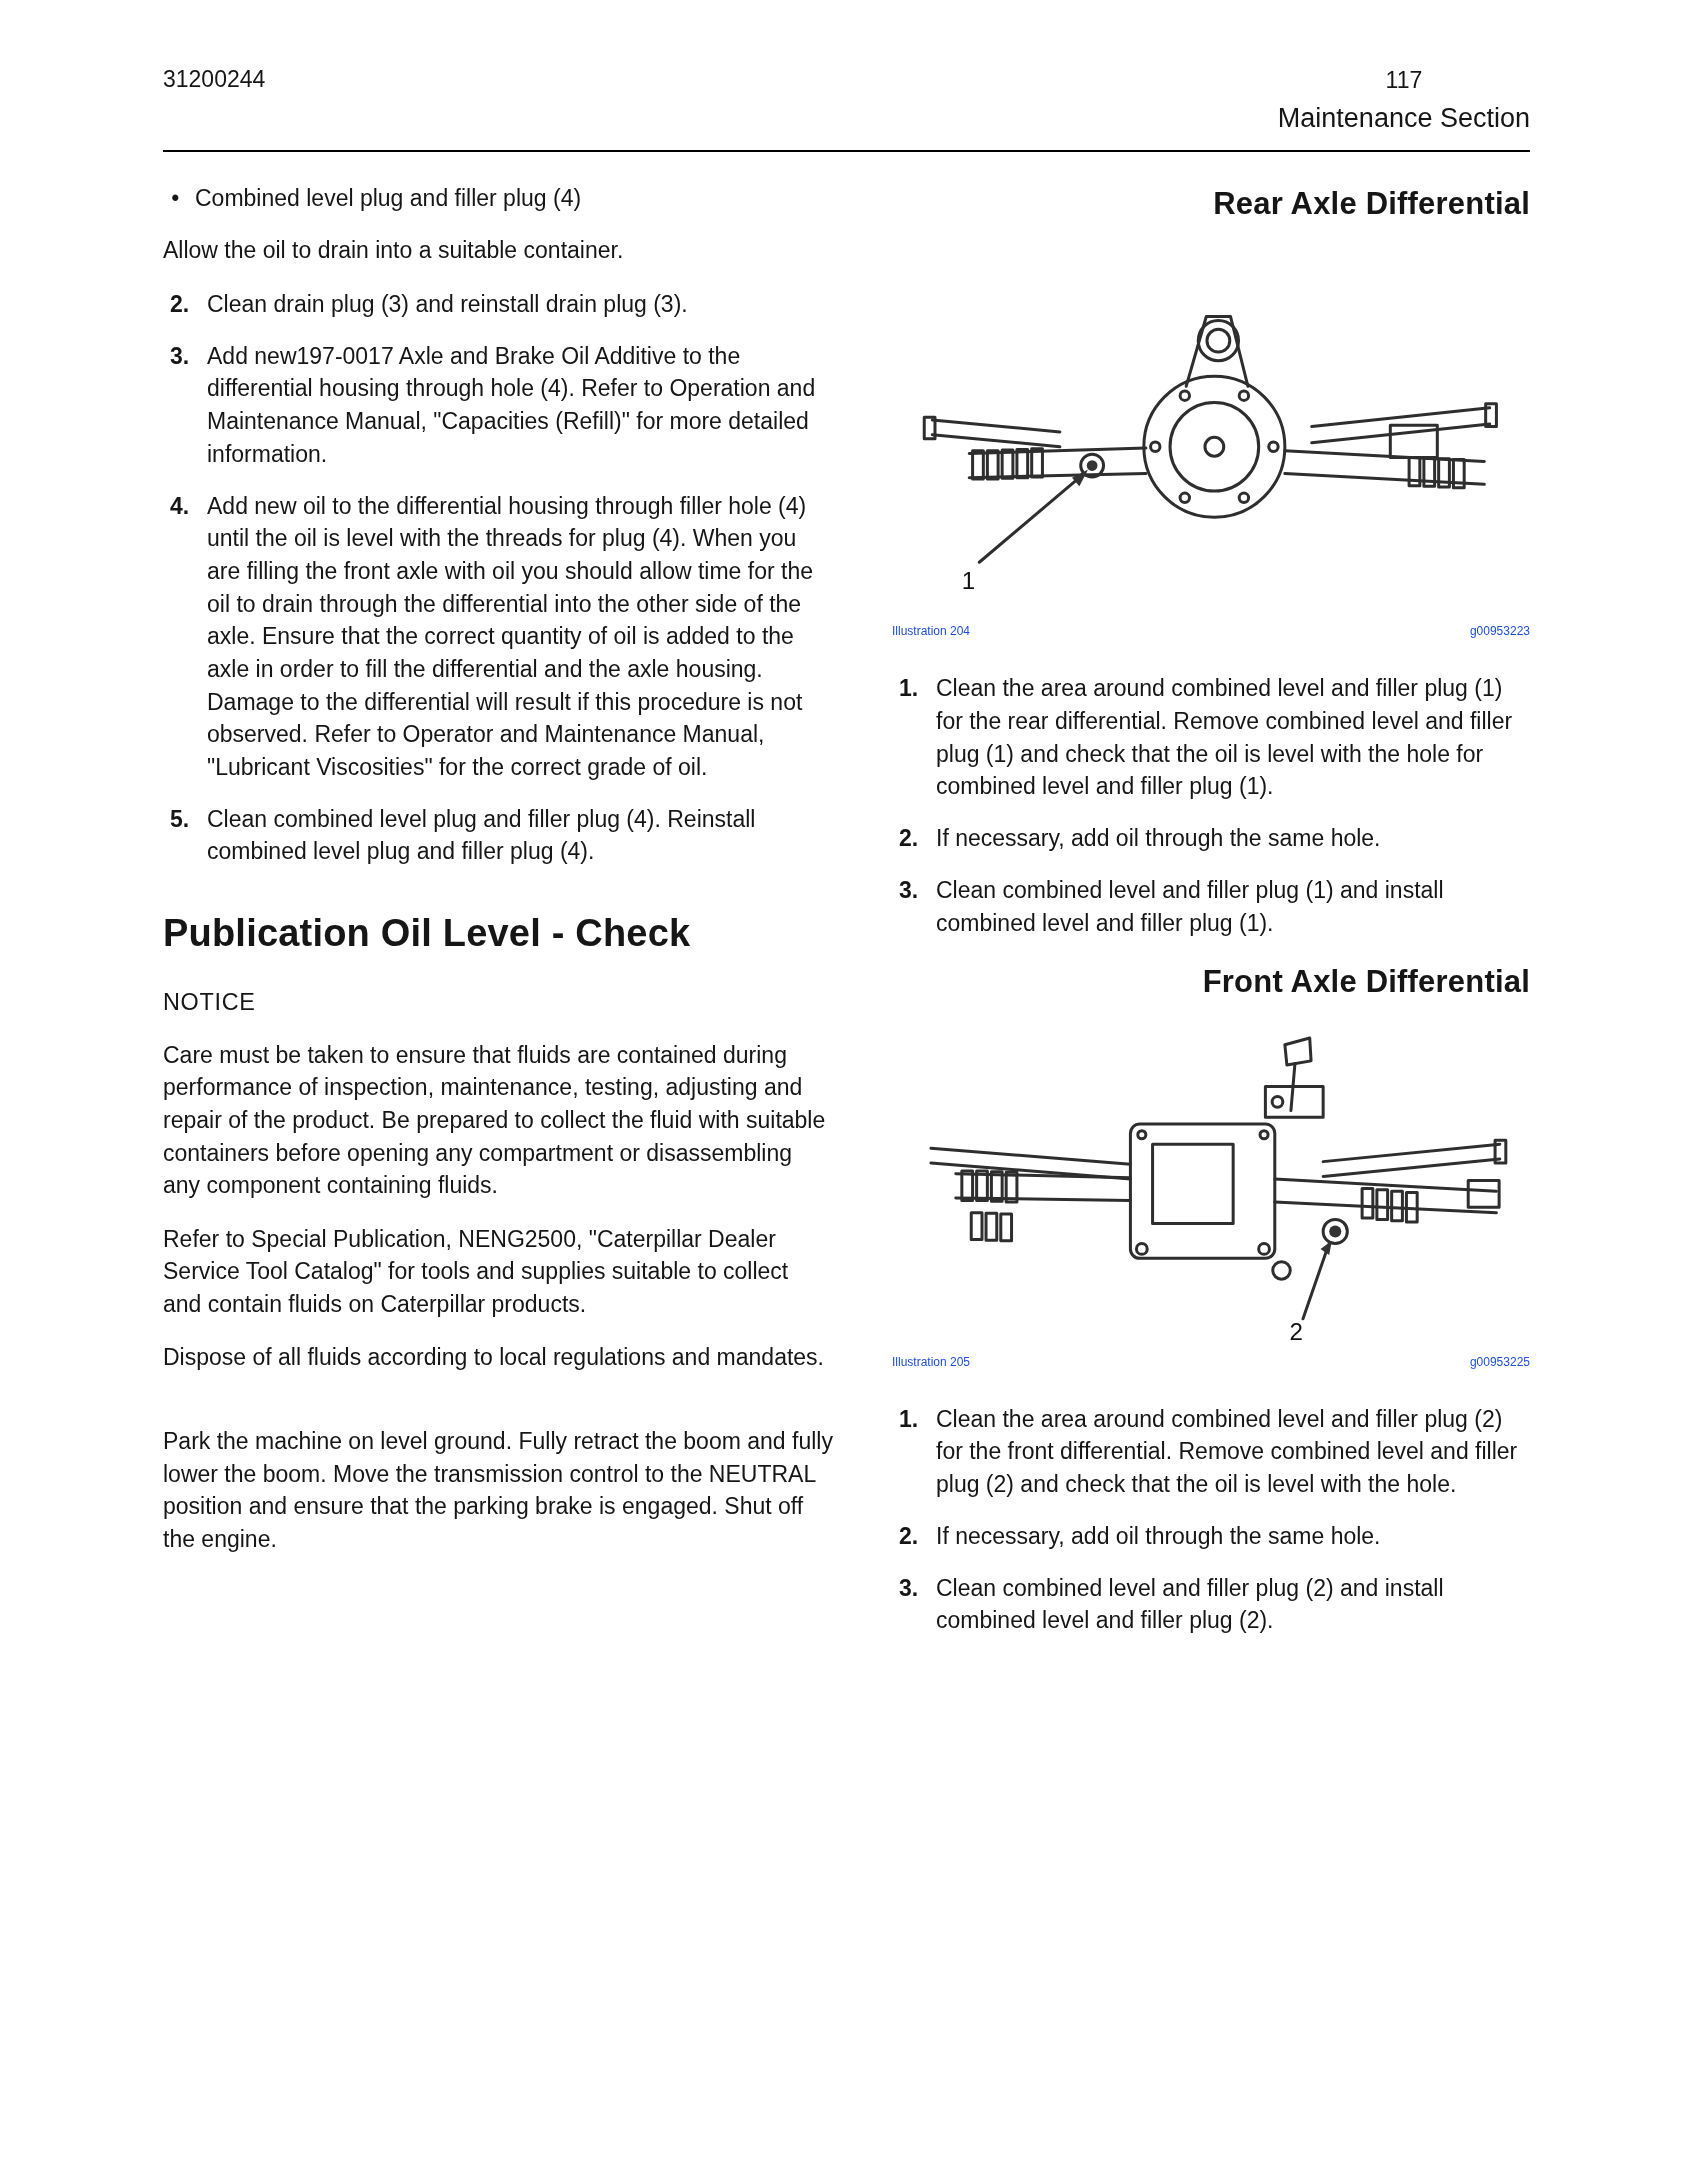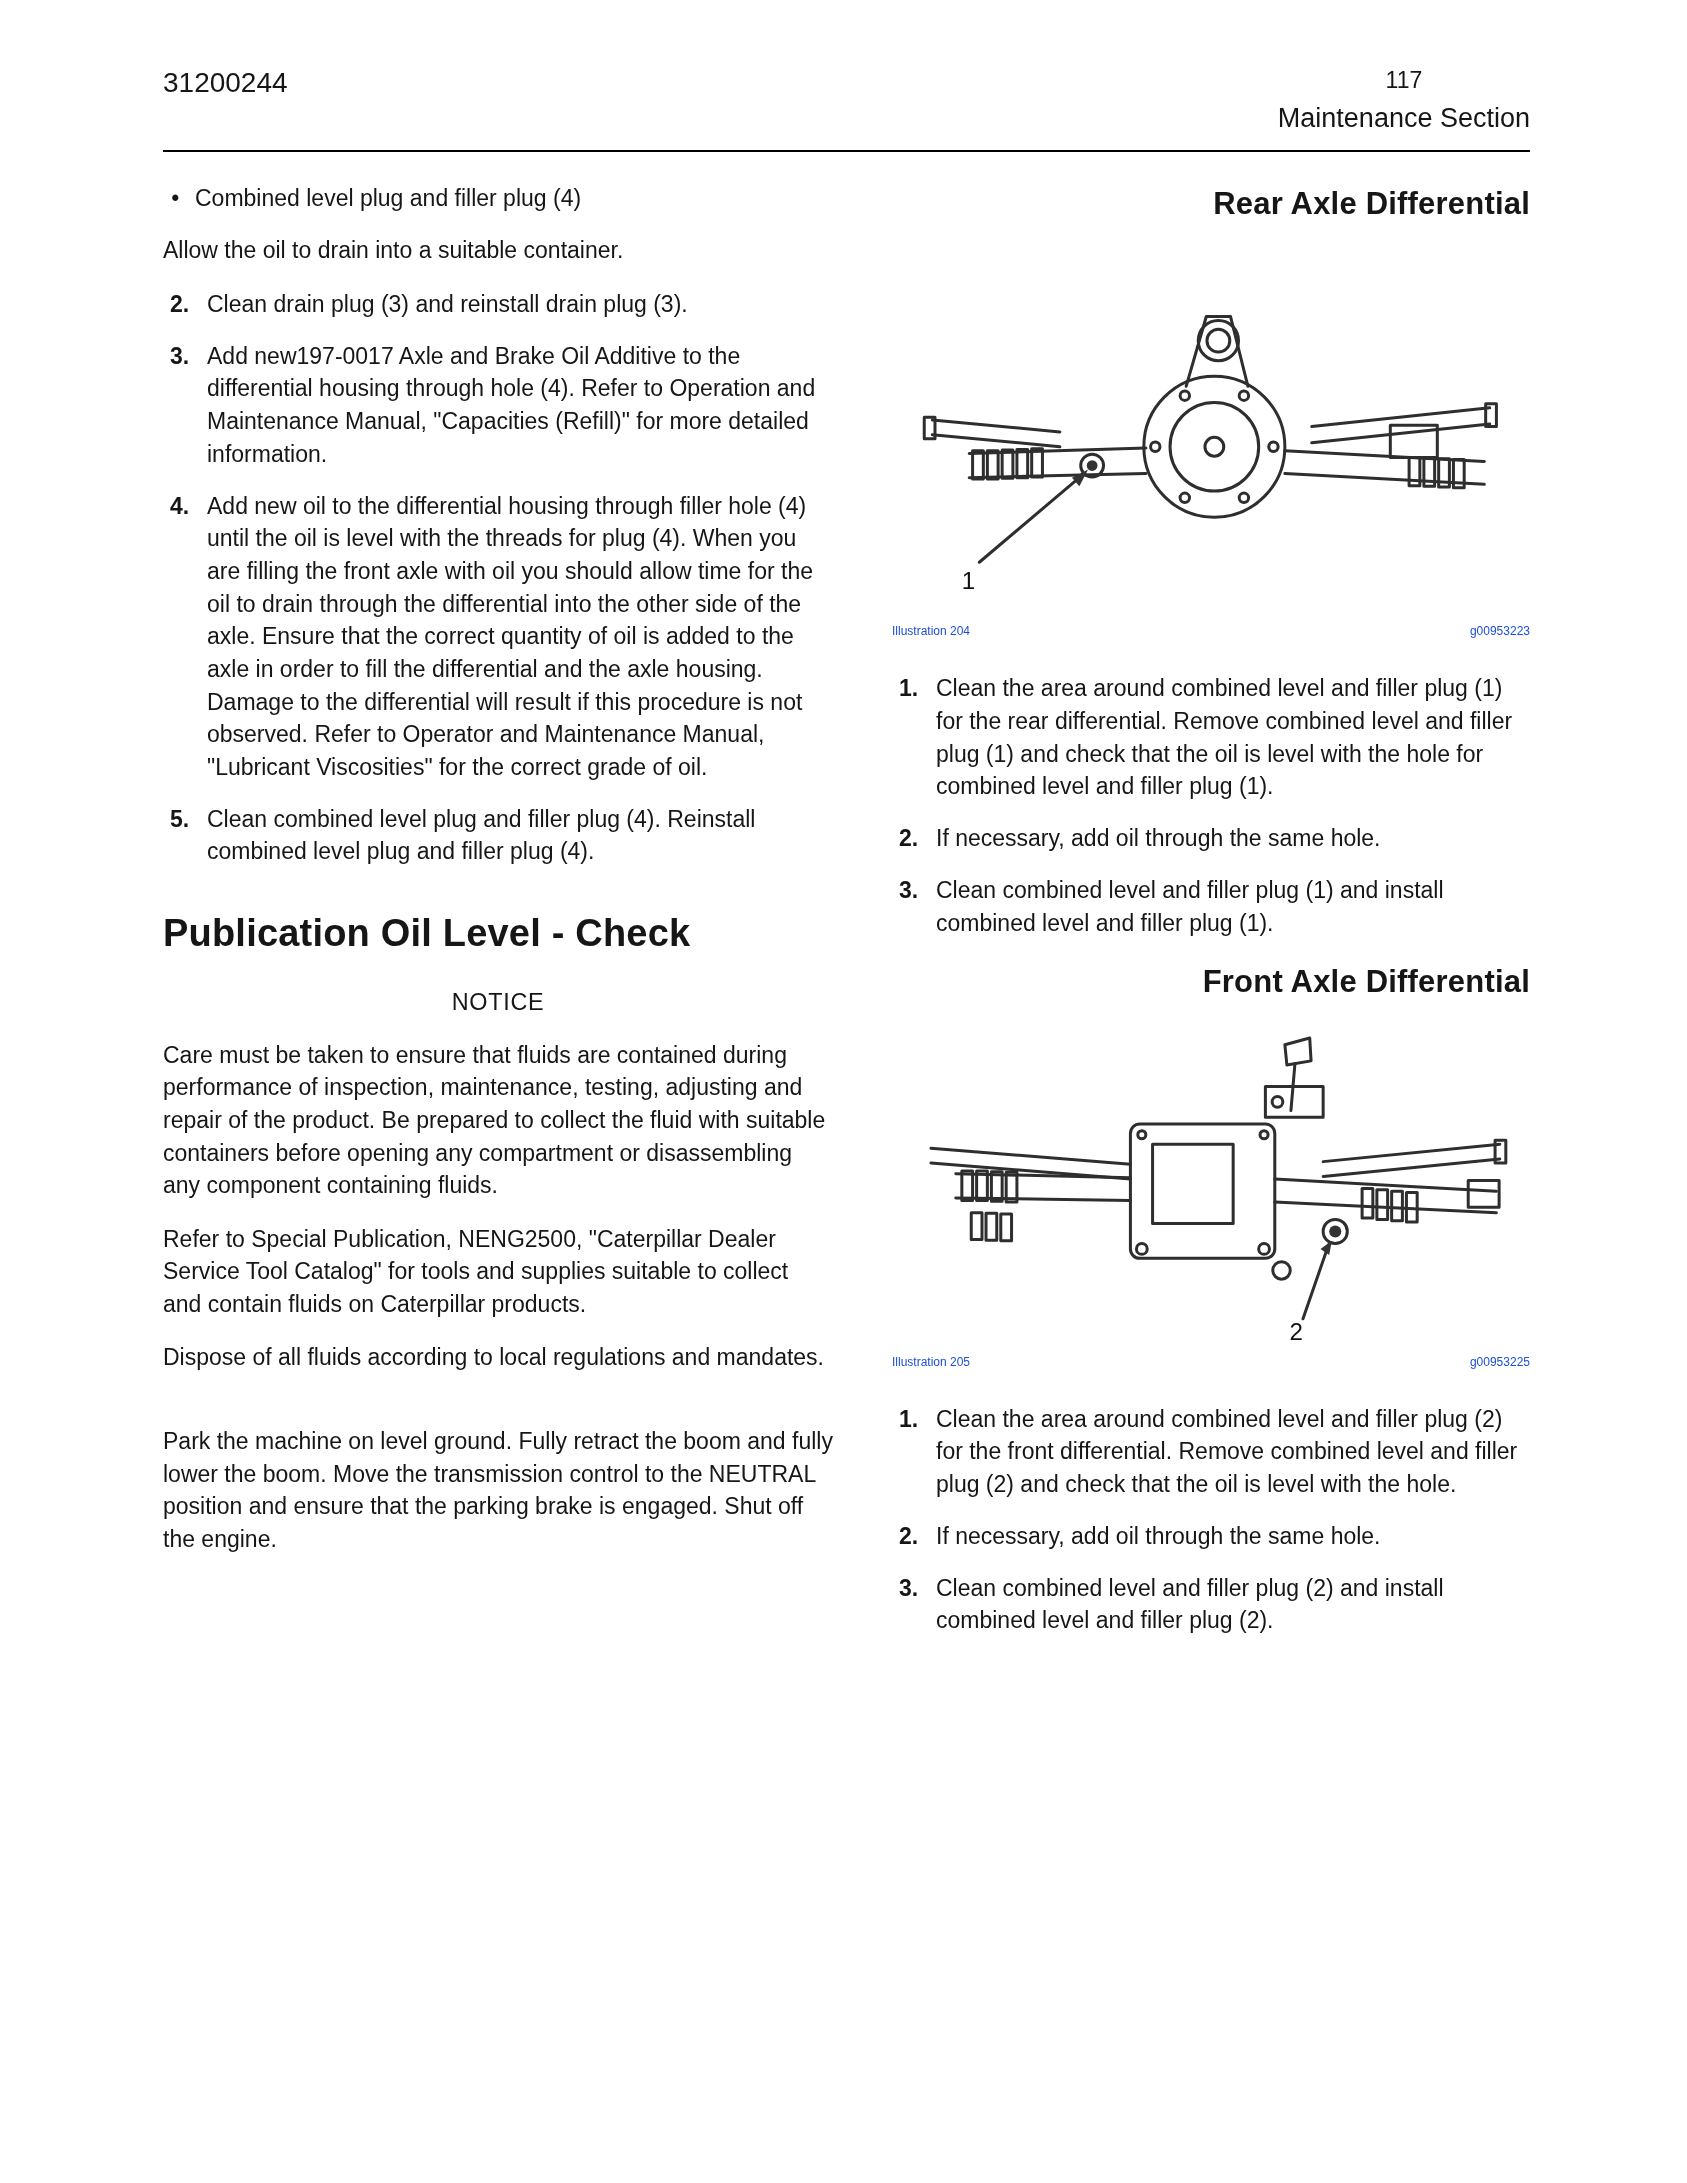--- a/index.html
+++ b/index.html
@@ -11,21 +11,21 @@
     background: #ffffff;
     color: #161616;
     font-family: "Liberation Sans", sans-serif;
     font-size: 23px;
     line-height: 1.42;
     padding: 63px 157px 0 163px;
     overflow: hidden;
   }
   
   .header { display: flex; justify-content: space-between; align-items: flex-start; }
-  .doc-number { font-size: 28px; }
+  .doc-number { font-size: 23px; }
   .header-right { text-align: center; line-height: 1.5; }
   .page-number { font-size: 23px; }
   .section-title { font-size: 27px; }
   .rule { border: none; border-top: 2.8px solid #000; margin: 12.4px 0 30px 0; }
 
   
   .columns { display: flex; gap: 59px; }
   .col-left { flex: 0 0 670px; }
   .col-right { flex: 0 0 638px; }
 
@@ -33,21 +33,21 @@
   .para { margin: 0 0 20.7px 0; }
   .bullet-row { display: flex; margin: 0 0 19.3px 0; }
   .bullet-glyph { flex: 0 0 32px; padding-left: 8.3px; }
   .step { display: flex; margin: 0 0 19.3px 0; }
   .step-num { flex: 0 0 44px; padding-left: 6.9px; font-weight: 700; }
   .step-text { flex: 1; }
 
   .heading-xl { font-size: 38px; font-weight: 700; margin: 39px 0 23.4px 0; letter-spacing: 0.2px; }
   .heading-lg { font-size: 31px; font-weight: 700; margin: 0 0 26px 0; letter-spacing: 0.2px; text-align: right; }
   .heading-lg.front { margin-top: 20px; }
-  .notice { text-align: center; margin: 25px 0 19.3px 0; font-size: 23.4px; letter-spacing: 0.7px; }
+  .notice { margin: 25px 0 19.3px 0; font-size: 23.4px; letter-spacing: 0.7px; }
   .gap-before { margin-top: 51px; }
 
   
   .illustration { width: 100%; display: block; }
   .illustration * { vector-effect: non-scaling-stroke; }
   .caption-row { display: flex; justify-content: space-between; font-size: 12px; color: #1d4ed8; margin: 8.3px 0 32px 0; }
   svg text.callout { font-family: "Liberation Sans", sans-serif; font-size: 36px; fill: #111; }
   .line-art { stroke: #2e2e2e; stroke-width: 3; fill: none; stroke-linecap: round; stroke-linejoin: round; }
   .fill-dark { fill: #333; stroke: none; }
 </style>

